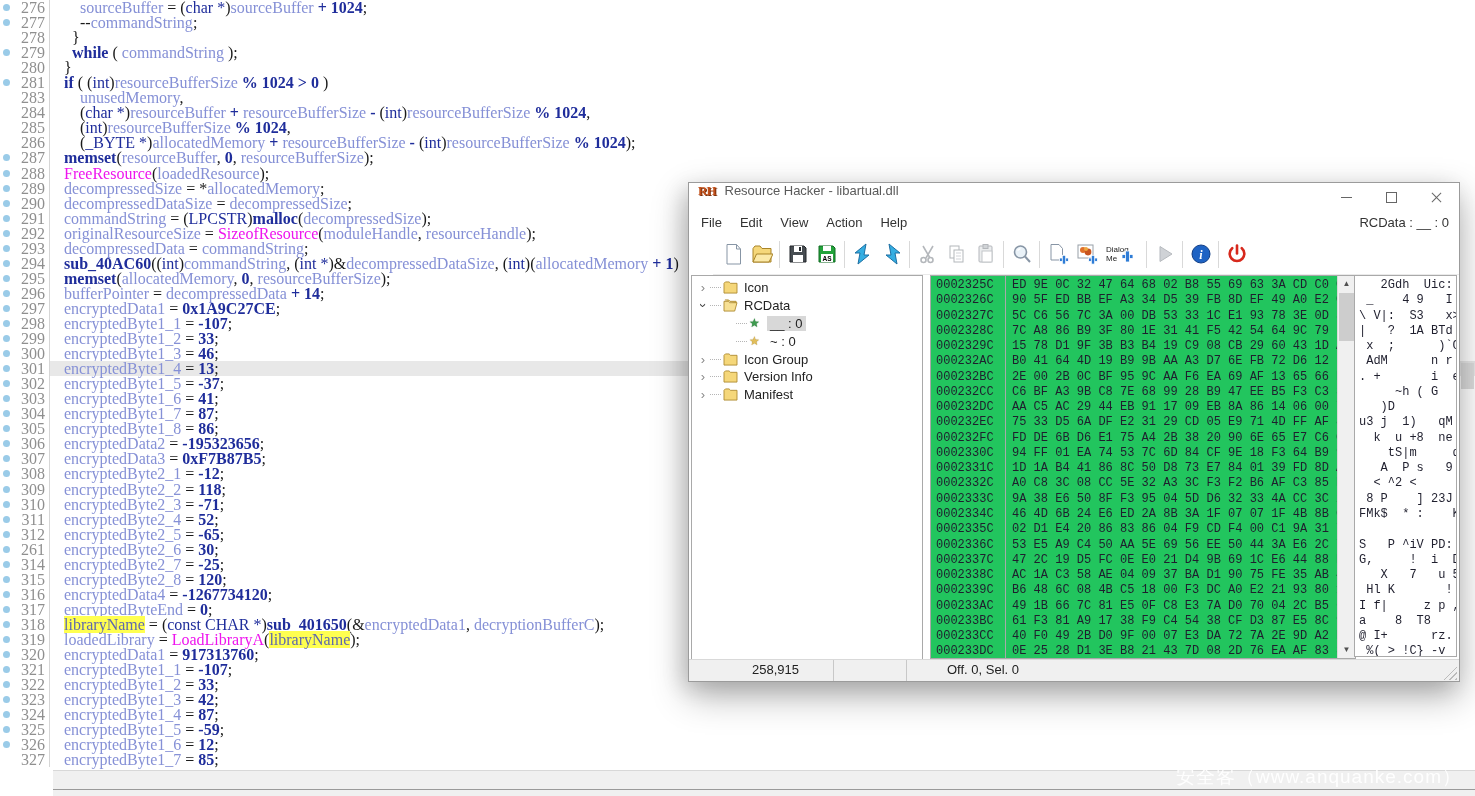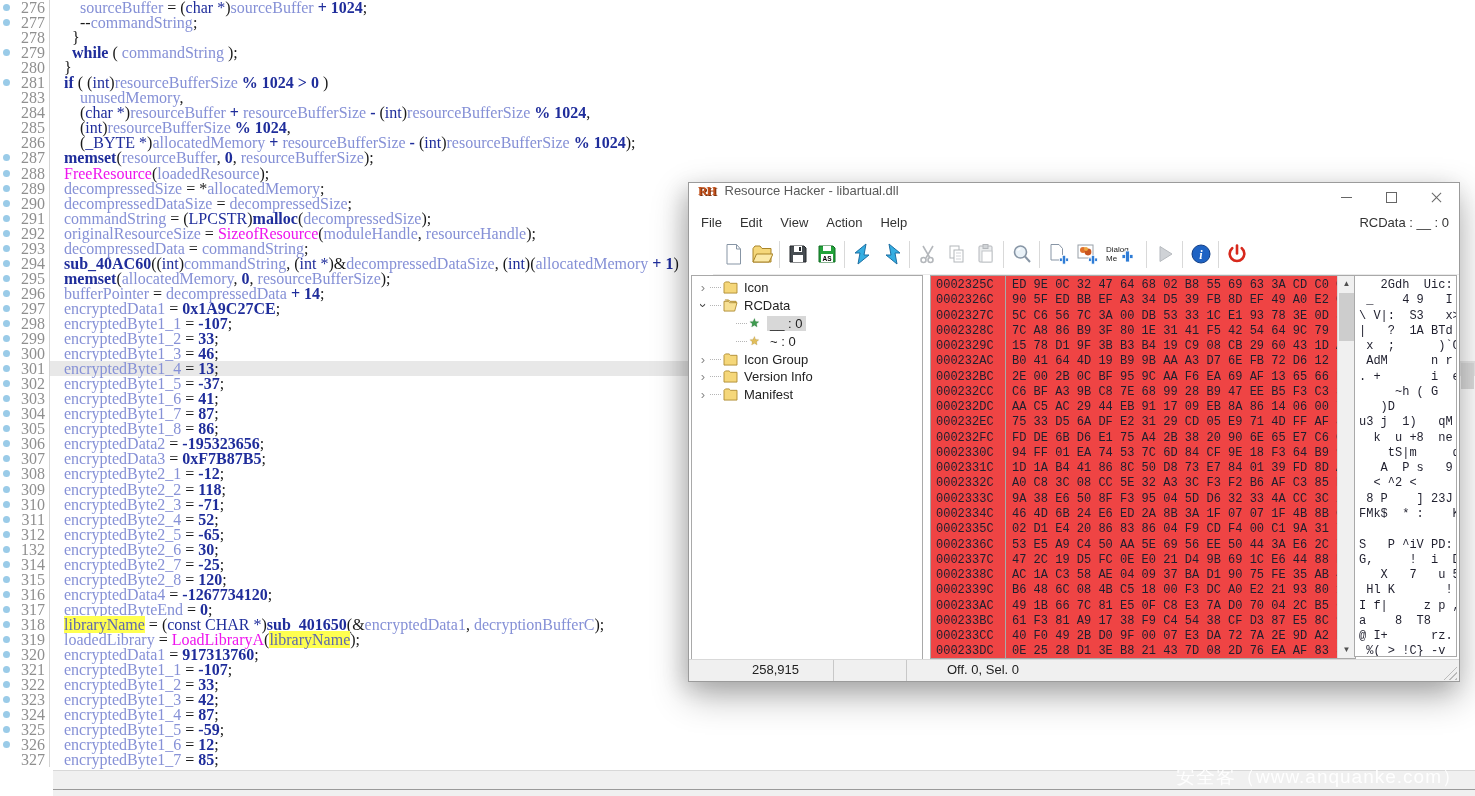--- a/index.html
+++ b/index.html
@@ -63,21 +63,21 @@
   .tchev.down{transform:rotate(90deg);color:#404040;}
   .tdots{width:11px;border-top:1px dotted #B5B5B5;margin-right:2px;flex:none;}
   .ticon{width:18px;flex:none;display:flex;align-items:center;}
   .ticon svg{width:15px;height:13px;}
   .tstar{font-size:12px;width:18px;flex:none;text-align:left;}
   .tstar.green{color:#3E9B4F;text-shadow:0 0 1px #1f5f2a;}
   .tstar.gold{color:#E2BE5A;text-shadow:0 0 1px #8a6d1f;}
   .tlabel{padding:0 3px;}
   .titem.selrow .tlabel{background:#D8D8D8;}
 
-  .rh-hex{position:absolute;left:241px;top:92px;width:424px;height:382px;background:#ef4444;border:1px solid #A9A9A9;display:flex;overflow:hidden;}
+  .rh-hex{position:absolute;left:241px;top:92px;width:424px;height:382px;background:#22c55e;border:1px solid #A9A9A9;display:flex;overflow:hidden;}
   .hex-addr{width:69px;flex:none;border-right:1px solid #A9A9A9;padding:2px 0 0 5px;}
   .hex-bytes{flex:1;padding:2px 0 0 6px;overflow:hidden;}
   .hrow{height:15.28px;line-height:15.28px;white-space:pre;font-family:"Liberation Mono",monospace;font-size:12px;color:#1F1F2E;}
   .hex-scroll{width:17px;flex:none;background:#F0F0F0;border-left:1px solid #DADADA;position:relative;}
   .sb-up,.sb-down{position:absolute;left:0;width:17px;height:16px;color:#505050;font-size:8px;text-align:center;line-height:16px;}
   .sb-up{top:0;} .sb-down{bottom:0;}
   .sb-thumb{position:absolute;left:1px;top:17px;width:15px;height:48px;background:#CDCDCD;}
 
   .rh-ascii{position:absolute;left:665px;top:92px;width:103px;height:382px;background:#fff;border:1px solid #A9A9A9;border-left:1px solid #A9A9A9;overflow:hidden;padding:2px 0 0 4px;box-sizing:border-box;}
 
@@ -128,21 +128,21 @@
         <div class="crow"><span class="dotcol"><span class="bdot"></span></span><span class="numcol">303</span><span class="codecol"><span class="tk-p">  </span><span class="tk-v">encryptedByte1_6</span><span class="tk-p"> = </span><span class="tk-n">41</span><span class="tk-p">;</span></span></div>
         <div class="crow"><span class="dotcol"><span class="bdot"></span></span><span class="numcol">304</span><span class="codecol"><span class="tk-p">  </span><span class="tk-v">encryptedByte1_7</span><span class="tk-p"> = </span><span class="tk-n">87</span><span class="tk-p">;</span></span></div>
         <div class="crow"><span class="dotcol"><span class="bdot"></span></span><span class="numcol">305</span><span class="codecol"><span class="tk-p">  </span><span class="tk-v">encryptedByte1_8</span><span class="tk-p"> = </span><span class="tk-n">86</span><span class="tk-p">;</span></span></div>
         <div class="crow"><span class="dotcol"><span class="bdot"></span></span><span class="numcol">306</span><span class="codecol"><span class="tk-p">  </span><span class="tk-v">encryptedData2</span><span class="tk-p"> = </span><span class="tk-n">-195323656</span><span class="tk-p">;</span></span></div>
         <div class="crow"><span class="dotcol"><span class="bdot"></span></span><span class="numcol">307</span><span class="codecol"><span class="tk-p">  </span><span class="tk-v">encryptedData3</span><span class="tk-p"> = </span><span class="tk-n">0xF7B87B5</span><span class="tk-p">;</span></span></div>
         <div class="crow"><span class="dotcol"><span class="bdot"></span></span><span class="numcol">308</span><span class="codecol"><span class="tk-p">  </span><span class="tk-v">encryptedByte2_1</span><span class="tk-p"> = </span><span class="tk-n">-12</span><span class="tk-p">;</span></span></div>
         <div class="crow"><span class="dotcol"><span class="bdot"></span></span><span class="numcol">309</span><span class="codecol"><span class="tk-p">  </span><span class="tk-v">encryptedByte2_2</span><span class="tk-p"> = </span><span class="tk-n">118</span><span class="tk-p">;</span></span></div>
         <div class="crow"><span class="dotcol"><span class="bdot"></span></span><span class="numcol">310</span><span class="codecol"><span class="tk-p">  </span><span class="tk-v">encryptedByte2_3</span><span class="tk-p"> = </span><span class="tk-n">-71</span><span class="tk-p">;</span></span></div>
         <div class="crow"><span class="dotcol"><span class="bdot"></span></span><span class="numcol">311</span><span class="codecol"><span class="tk-p">  </span><span class="tk-v">encryptedByte2_4</span><span class="tk-p"> = </span><span class="tk-n">52</span><span class="tk-p">;</span></span></div>
         <div class="crow"><span class="dotcol"><span class="bdot"></span></span><span class="numcol">312</span><span class="codecol"><span class="tk-p">  </span><span class="tk-v">encryptedByte2_5</span><span class="tk-p"> = </span><span class="tk-n">-65</span><span class="tk-p">;</span></span></div>
-        <div class="crow"><span class="dotcol"><span class="bdot"></span></span><span class="numcol">132</span><span class="codecol"><span class="tk-p">  </span><span class="tk-v">encryptedByte2_6</span><span class="tk-p"> = </span><span class="tk-n">30</span><span class="tk-p">;</span></span></div>
+        <div class="crow"><span class="dotcol"><span class="bdot"></span></span><span class="numcol">261</span><span class="codecol"><span class="tk-p">  </span><span class="tk-v">encryptedByte2_6</span><span class="tk-p"> = </span><span class="tk-n">30</span><span class="tk-p">;</span></span></div>
         <div class="crow"><span class="dotcol"><span class="bdot"></span></span><span class="numcol">314</span><span class="codecol"><span class="tk-p">  </span><span class="tk-v">encryptedByte2_7</span><span class="tk-p"> = </span><span class="tk-n">-25</span><span class="tk-p">;</span></span></div>
         <div class="crow"><span class="dotcol"><span class="bdot"></span></span><span class="numcol">315</span><span class="codecol"><span class="tk-p">  </span><span class="tk-v">encryptedByte2_8</span><span class="tk-p"> = </span><span class="tk-n">120</span><span class="tk-p">;</span></span></div>
         <div class="crow"><span class="dotcol"><span class="bdot"></span></span><span class="numcol">316</span><span class="codecol"><span class="tk-p">  </span><span class="tk-v">encryptedData4</span><span class="tk-p"> = </span><span class="tk-n">-1267734120</span><span class="tk-p">;</span></span></div>
         <div class="crow"><span class="dotcol"><span class="bdot"></span></span><span class="numcol">317</span><span class="codecol"><span class="tk-p">  </span><span class="tk-v">encryptedByteEnd</span><span class="tk-p"> = </span><span class="tk-n">0</span><span class="tk-p">;</span></span></div>
         <div class="crow"><span class="dotcol"><span class="bdot"></span></span><span class="numcol">318</span><span class="codecol"><span class="tk-p">  </span><span class="tk-hv">libraryName</span><span class="tk-p"> = (</span><span class="tk-k">const CHAR *</span><span class="tk-p">)</span><span class="tk-f">sub_401650</span><span class="tk-p">(&amp;</span><span class="tk-v">encryptedData1</span><span class="tk-p">, </span><span class="tk-v">decryptionBufferC</span><span class="tk-p">);</span></span></div>
         <div class="crow"><span class="dotcol"><span class="bdot"></span></span><span class="numcol">319</span><span class="codecol"><span class="tk-p">  </span><span class="tk-v">loadedLibrary</span><span class="tk-p"> = </span><span class="tk-i">LoadLibraryA</span><span class="tk-p">(</span><span class="tk-hv">libraryName</span><span class="tk-p">);</span></span></div>
         <div class="crow"><span class="dotcol"><span class="bdot"></span></span><span class="numcol">320</span><span class="codecol"><span class="tk-p">  </span><span class="tk-v">encryptedData1</span><span class="tk-p"> = </span><span class="tk-n">917313760</span><span class="tk-p">;</span></span></div>
         <div class="crow"><span class="dotcol"><span class="bdot"></span></span><span class="numcol">321</span><span class="codecol"><span class="tk-p">  </span><span class="tk-v">encryptedByte1_1</span><span class="tk-p"> = </span><span class="tk-n">-107</span><span class="tk-p">;</span></span></div>
         <div class="crow"><span class="dotcol"><span class="bdot"></span></span><span class="numcol">322</span><span class="codecol"><span class="tk-p">  </span><span class="tk-v">encryptedByte1_2</span><span class="tk-p"> = </span><span class="tk-n">33</span><span class="tk-p">;</span></span></div>
         <div class="crow"><span class="dotcol"><span class="bdot"></span></span><span class="numcol">323</span><span class="codecol"><span class="tk-p">  </span><span class="tk-v">encryptedByte1_3</span><span class="tk-p"> = </span><span class="tk-n">42</span><span class="tk-p">;</span></span></div>

